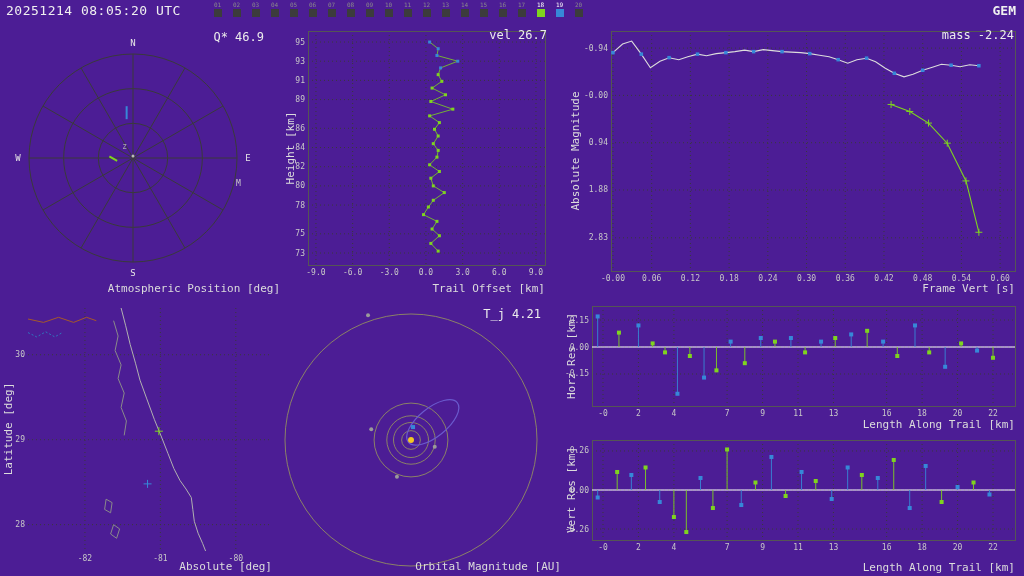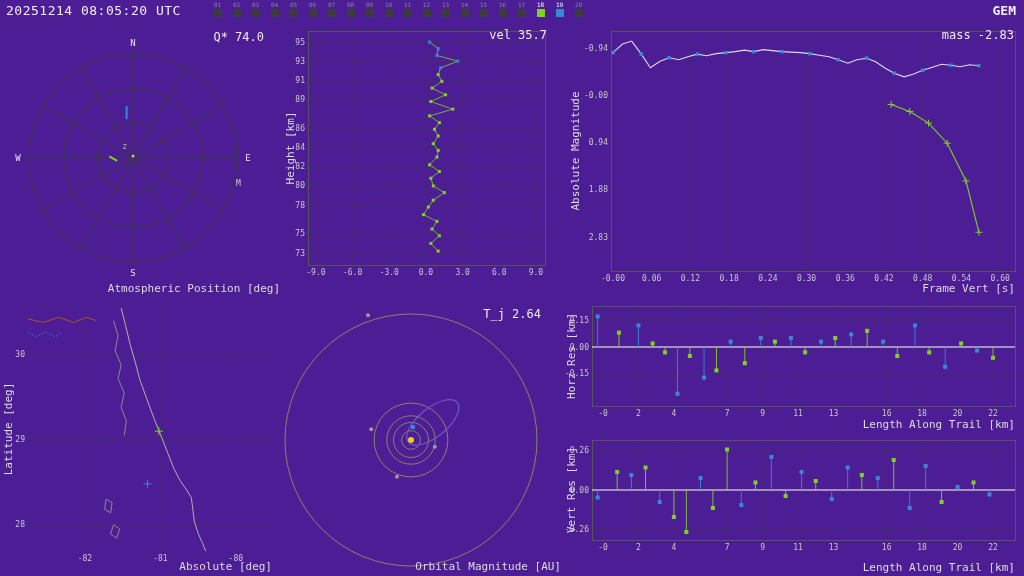--- a/index.html
+++ b/index.html
@@ -138,21 +138,21 @@
           <text x="133" y="24" fill="#e6e6e6" font-size="9" text-anchor="middle">N</text>
           <text x="248" y="139" fill="#e6e6e6" font-size="9" text-anchor="middle">E</text>
           <text x="133" y="254" fill="#e6e6e6" font-size="9" text-anchor="middle">S</text>
           <text x="18" y="139.00000000000003" fill="#e6e6e6" font-size="9" text-anchor="middle">W</text>
           <line x1="126.63143890006738" y1="84.18533317438575" x2="126.63143890006738" y2="97.18533317438575" stroke="#3788d8" stroke-width="2"></line>
           <line x1="109.35492294107269" y1="134.43961405484143" x2="117.14915157513263" y2="138.93961405484143" stroke="#7fd41f" stroke-width="2"></line>
           <circle cx="133" cy="133.92" r="1.5" fill="#bbbbbb"></circle>
           <text x="124.64925003264145" y="126.72555257804211" fill="#aaaaaa" font-size="8" text-anchor="middle">z</text>
           <text x="238.47910023076628" y="164.26303972519528" fill="#cccccc" font-size="8" text-anchor="middle">M</text>
         </svg>
-      <div class="anno" style="top:8px;right:16px">Q* 74.0</div>
+      <div class="anno" style="top:8px;right:16px">Q* 46.9</div>
       <div class="xlabel" style="left:0;width:100%;bottom:4px">Atmospheric Position [deg]</div>
     </section>
 
     <section class="panel">
       <svg id="svg-trail" width="281" height="277" viewBox="0 0 281 277">
           <line x1="35.94481691593605" y1="9" x2="35.94481691593605" y2="243" stroke="#3a3a3a" stroke-dasharray="1,3"></line>
           <text x="35.94481691593605" y="253" fill="#c8c8c8" font-size="8" text-anchor="middle">-9.0</text>
           <line x1="72.61320268179475" y1="9" x2="72.61320268179475" y2="243" stroke="#3a3a3a" stroke-dasharray="1,3"></line>
           <text x="72.61320268179475" y="253" fill="#c8c8c8" font-size="8" text-anchor="middle">-6.0</text>
           <line x1="109.28158844765343" y1="9" x2="109.28158844765343" y2="243" stroke="#3a3a3a" stroke-dasharray="1,3"></line>
@@ -214,22 +214,23 @@
           <rect x="162.78416709644148" y="169.09426229508202" width="3" height="3" fill="#7fd41f"></rect>
           <rect x="151.78365136668384" y="176.76639344262298" width="3" height="3" fill="#7fd41f"></rect>
           <rect x="146.89453326456936" y="183.47950819672135" width="3" height="3" fill="#7fd41f"></rect>
           <rect x="142.00541516245488" y="191.1516393442623" width="3" height="3" fill="#7fd41f"></rect>
           <rect x="155.45048994326973" y="197.8647540983607" width="3" height="3" fill="#7fd41f"></rect>
           <rect x="150.56137184115522" y="205.53688524590166" width="3" height="3" fill="#7fd41f"></rect>
           <rect x="157.89504899432697" y="212.25000000000003" width="3" height="3" fill="#7fd41f"></rect>
           <rect x="149.33909231562663" y="219.922131147541" width="3" height="3" fill="#7fd41f"></rect>
           <rect x="156.67276946879835" y="227.59426229508193" width="3" height="3" fill="#7fd41f"></rect>
         </svg>
-      <div class="anno" style="top:6px;right:14px">vel 35.7</div>
+      <div class="anno" style="top:6px;right:14px">vel 26.7</div>
       <div class="ylabel" style="left:10px;top:126px">Height [km]</div>
+      <div class="xlabel" style="left:28px;width:237px;bottom:4px">Trail Offset [km]</div>
     </section>
 
     <section class="panel">
       <svg id="svg-mag" width="463" height="277" viewBox="0 0 463 277">
           <line x1="51.936102236421725" y1="9" x2="51.936102236421725" y2="249" stroke="#3a3a3a" stroke-dasharray="1,3"></line>
           <text x="51.936102236421725" y="259" fill="#c8c8c8" font-size="8" text-anchor="middle">-0.00</text>
           <line x1="90.65814696485623" y1="9" x2="90.65814696485623" y2="249" stroke="#3a3a3a" stroke-dasharray="1,3"></line>
           <text x="90.65814696485623" y="259" fill="#c8c8c8" font-size="8" text-anchor="middle">0.06</text>
           <line x1="129.38019169329073" y1="9" x2="129.38019169329073" y2="249" stroke="#3a3a3a" stroke-dasharray="1,3"></line>
           <text x="129.38019169329073" y="259" fill="#c8c8c8" font-size="8" text-anchor="middle">0.12</text>
@@ -282,21 +283,21 @@
           <line x1="348.80511182108626" y1="86.00314465408805" x2="348.80511182108626" y2="93.00314465408805" stroke="#7fd41f"></line>
           <line x1="364.02076677316296" y1="101.0754716981132" x2="371.02076677316296" y2="101.0754716981132" stroke="#7fd41f"></line>
           <line x1="367.52076677316296" y1="97.5754716981132" x2="367.52076677316296" y2="104.5754716981132" stroke="#7fd41f"></line>
           <line x1="382.7364217252396" y1="121.2012578616352" x2="389.7364217252396" y2="121.2012578616352" stroke="#7fd41f"></line>
           <line x1="386.2364217252396" y1="117.7012578616352" x2="386.2364217252396" y2="124.7012578616352" stroke="#7fd41f"></line>
           <line x1="401.4520766773163" y1="158.93710691823898" x2="408.4520766773163" y2="158.93710691823898" stroke="#7fd41f"></line>
           <line x1="404.9520766773163" y1="155.43710691823898" x2="404.9520766773163" y2="162.43710691823898" stroke="#7fd41f"></line>
           <line x1="414.35942492012776" y1="210.2578616352201" x2="421.35942492012776" y2="210.2578616352201" stroke="#7fd41f"></line>
           <line x1="417.85942492012776" y1="206.7578616352201" x2="417.85942492012776" y2="213.7578616352201" stroke="#7fd41f"></line>
         </svg>
-      <div class="anno" style="top:6px;right:10px">mass -2.83</div>
+      <div class="anno" style="top:6px;right:10px">mass -2.24</div>
       <div class="ylabel" style="left:14px;top:129px">Absolute Magnitude</div>
       <div class="xlabel" style="left:50px;width:404px;bottom:4px">Frame Vert [s]</div>
     </section>
 
     <section class="panel">
       <svg id="svg-map" width="280" height="277" viewBox="0 0 280 277">
           <line x1="84.94590417310631" y1="9" x2="84.94590417310631" y2="252" stroke="#3a3a3a" stroke-dasharray="1,3"></line>
           <text x="84.94590417310631" y="262" fill="#c8c8c8" font-size="8" text-anchor="middle">-82</text>
           <line x1="160.3709428129827" y1="9" x2="160.3709428129827" y2="252" stroke="#3a3a3a" stroke-dasharray="1,3"></line>
           <text x="160.3709428129827" y="262" fill="#c8c8c8" font-size="8" text-anchor="middle">-81</text>
@@ -331,21 +332,21 @@
           <circle cx="131" cy="141" r="36.906400153757446" fill="none" stroke="#9a9a5a" stroke-width="0.8"></circle>
           <circle cx="131" cy="141" r="126" fill="none" stroke="#9a9a5a" stroke-width="0.8"></circle>
           <ellipse cx="152.80114935326515" cy="123.34577734842622" rx="31.481837401499135" ry="14.287910820680375" fill="none" stroke="#6a5acd" stroke-width="1.2" transform="rotate(-39 152.80114935326515 123.34577734842622)"></ellipse>
           <circle cx="131" cy="141" r="3" fill="#f2c724"></circle>
           <circle cx="91.23422794712312" cy="130.34479349203153" r="2" fill="#9a9a9a"></circle>
           <circle cx="116.94079072435387" cy="177.62549234222732" r="2" fill="#9a9a9a"></circle>
           <circle cx="154.74425392311989" cy="147.80855525074008" r="2" fill="#9a9a9a"></circle>
           <circle cx="88.03101063507029" cy="16.208993683634276" r="2" fill="#9a9a9a"></circle>
           <rect x="131.04570459376077" y="126.08392952256523" width="4" height="4" fill="#3788d8"></rect>
         </svg>
-      <div class="anno" style="top:8px;right:20px">T_j 2.64</div>
+      <div class="anno" style="top:8px;right:20px">T_j 4.21</div>
       <div class="xlabel" style="left:0;width:100%;bottom:3px">Orbital Magnitude [AU]</div>
     </section>
 
     <section class="panel">
       <svg id="svg-res" width="463" height="277" viewBox="0 0 463 277">
           <line x1="41.991617770326904" y1="7" x2="41.991617770326904" y2="107" stroke="#3a3a3a" stroke-dasharray="1,3"></line>
           <text x="41.991617770326904" y="117" fill="#c8c8c8" font-size="8" text-anchor="middle">-0</text>
           <line x1="77.44844928751047" y1="7" x2="77.44844928751047" y2="107" stroke="#3a3a3a" stroke-dasharray="1,3"></line>
           <text x="77.44844928751047" y="117" fill="#c8c8c8" font-size="8" text-anchor="middle">2</text>
           <line x1="112.90528080469404" y1="7" x2="112.90528080469404" y2="107" stroke="#3a3a3a" stroke-dasharray="1,3"></line>

